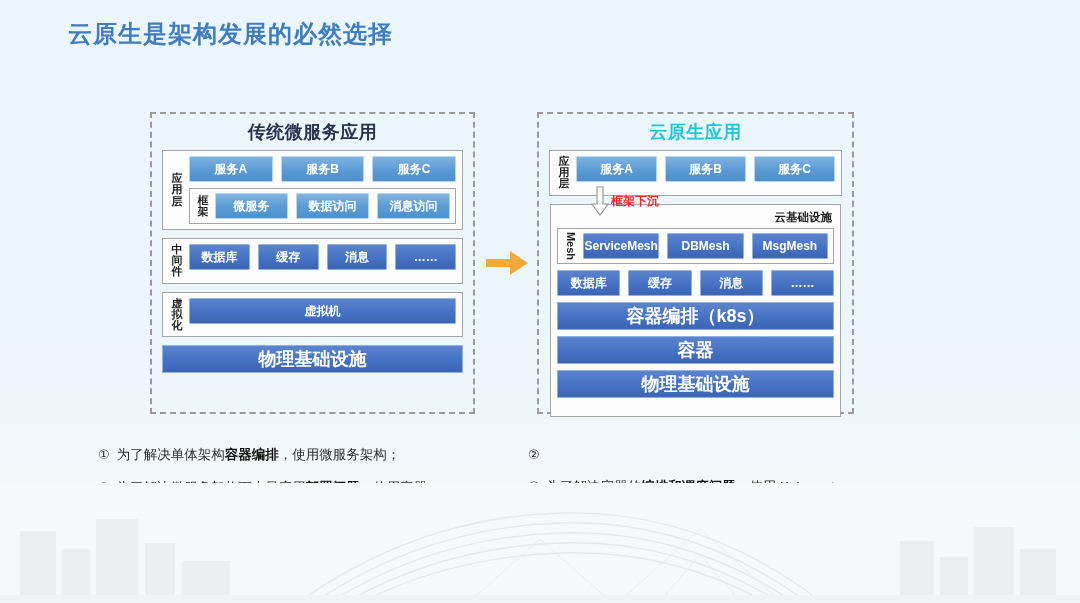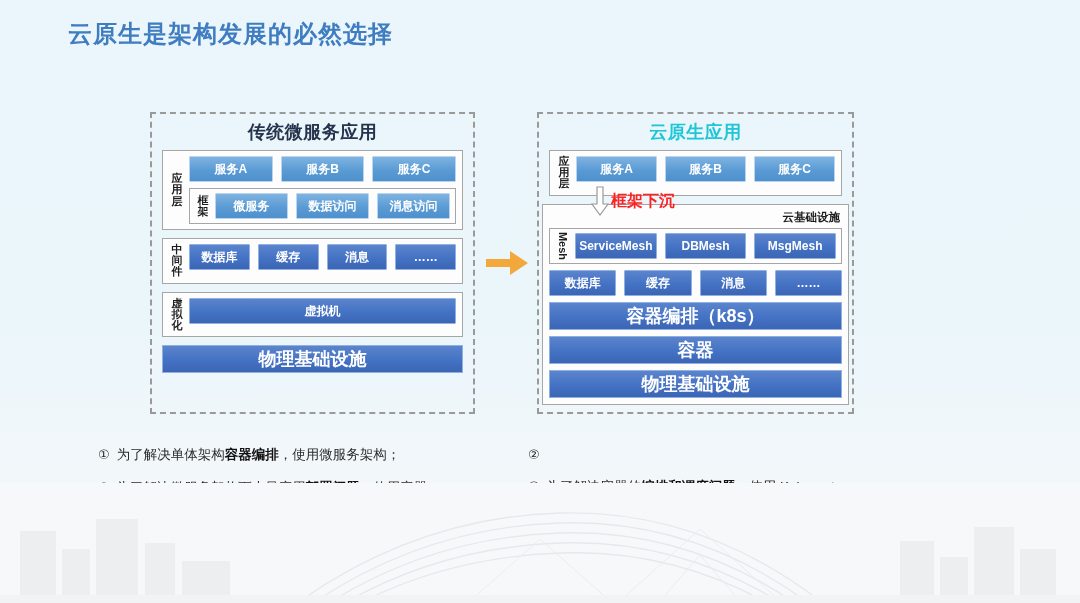--- a/index.html
+++ b/index.html
@@ -94,38 +94,38 @@
     border: 1px solid #8fb0e2; margin: 0 10px 7px 10px;
   }
   .inner-frame {
     border: 1px solid #a6a6a6; background: #fdfdfd;
     padding: 4px 5px; display: flex; align-items: stretch;
   }
 
   
   .cloud-infra {
     border: 1px solid #a6a6a6; background: #fdfdfd;
-    margin: 0 3px; padding: 4px 6px 6px 6px; position: relative;
+    margin: 0 11px; padding: 4px 6px 18px 6px; position: relative;
   }
   .cloud-infra-caption {
     text-align: right; font-size: 11.5px; font-weight: bold;
     color: #1d1d1d; margin: 1px 2px 3px 0;
   }
   .stack { display: flex; flex-direction: column; gap: 6px; }
   .stack .bar { margin: 0; }
 
   
   .big-arrow { position: absolute; left: 484px; top: 148px; width: 46px; height: 30px; }
 
   
   .sink-wrap {
     position: absolute; left: 52px; top: 72px;
     display: flex; align-items: center; gap: 2px; z-index: 5;
   }
-  .sink-label { color: #ff2020; font-size: 16px; font-weight: bold; white-space: nowrap; }
+  .sink-label { color: #ff2020; font-size: 12px; font-weight: bold; white-space: nowrap; }
 
   
   .bullets { position: absolute; top: 448px; left: 0; width: 1080px; }
   .bullet-col { position: absolute; width: 430px; }
   .col-left  { left: 98px; }
   .col-right { left: 528px; }
   .bullet-item {
     display: flex; align-items: baseline; gap: 7px;
     font-size: 13.5px; color: #2b2b2b; margin-bottom: 18px;
     white-space: nowrap; line-height: 1.1;

